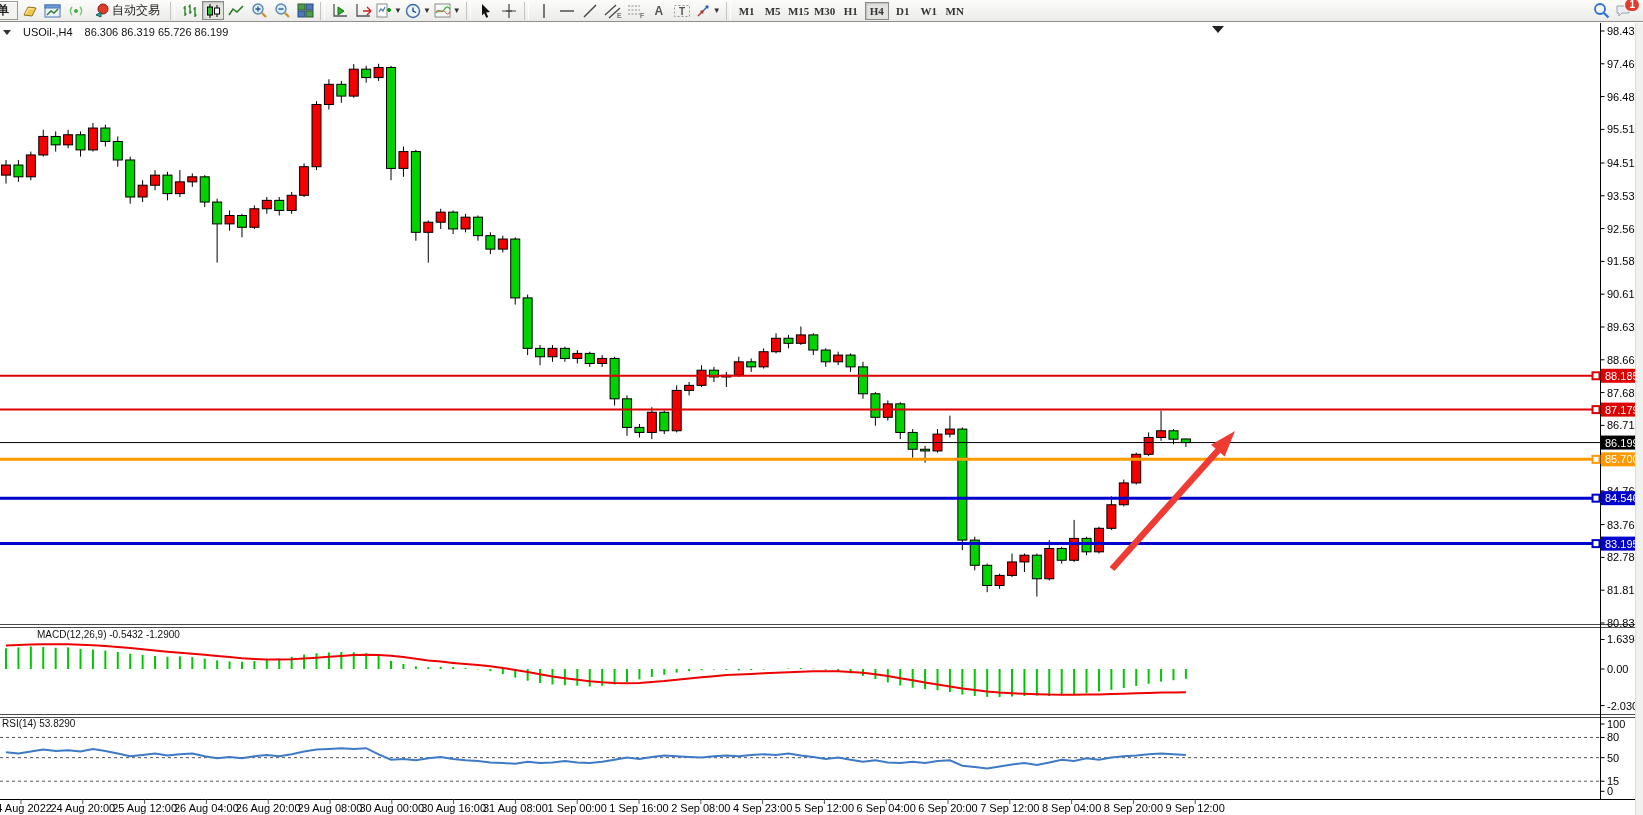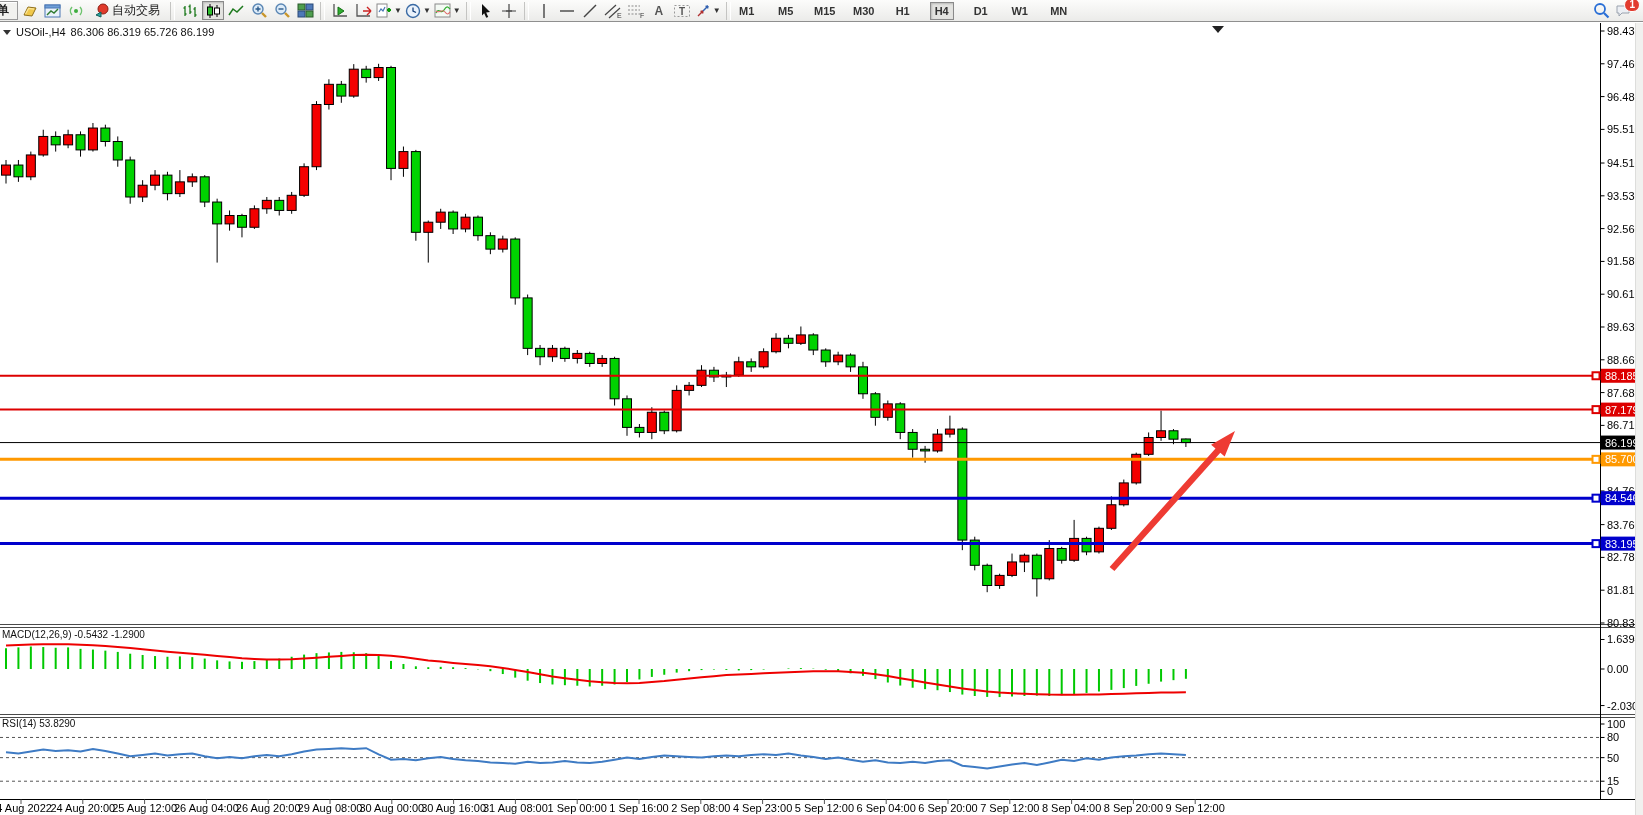--- a/index.html
+++ b/index.html
@@ -16,21 +16,21 @@
   .sep{width:3px;height:18px;border-left:1px solid #c4c4c2;border-right:1px solid #ffffff;margin:0 3px;}
   .caret{font-size:8px;color:#333;line-height:8px;}
   .tf{font-weight:bold;font-size:11px;color:#333;min-width:24px;height:18px;}
   .order-btn{margin-left:-26px;padding:0 8px;font-weight:bold;}
   .spacer{flex:1;}
   .badge{position:absolute;top:-4px;right:-6px;background:#e23b2e;color:#fff;border-radius:8px;
          font-size:10px;font-weight:bold;padding:0 4px;line-height:12px;border:1px solid #fff;}
   .chaticon{position:relative;}
   
   .chart-title{position:absolute;left:3px;top:26px;font-size:11px;color:#111;display:flex;
-               align-items:center;gap:5px;z-index:5;}
+               align-items:center;gap:12px;z-index:5;}
   .tri-down{width:0;height:0;border-left:4px solid transparent;border-right:4px solid transparent;
             border-top:5px solid #333;display:inline-block;}
   .ind-label{position:absolute;left:2px;font-size:10px;color:#111;z-index:5;white-space:nowrap;}
   .right-strip{position:absolute;top:23px;right:0;width:7px;height:792px;background:#f1f1ef;
                border-left:1px solid #dddddb;}
   svg text{font-family:"Liberation Sans",sans-serif;}
   .icon-svg{display:block;}
 </style>
 </head>
 <body>
@@ -206,21 +206,21 @@
       <svg class="icon-svg" width="16" height="16" viewBox="0 0 16 16">
         <path d="M3 13 L8 8 M8 8 L5.5 8.5 M8 8 L7.5 10.5" stroke="#b03030" stroke-width="1.4" fill="none"></path>
         <path d="M13 3 L8 8" stroke="#3060b0" stroke-width="1.4"></path>
         <path d="M13 3 L10.5 3.5 M13 3 L12.5 5.5" stroke="#3060b0" stroke-width="1.4"></path>
       </svg>
       <span class="caret">▼</span>
     </div>
 
     <div class="sep"></div>
 
-    <div id="tf-group" style="display:flex;gap:15px;">
+    <div id="tf-group" style="display:flex;gap:2px;font-family:Liberation Serif, serif;">
         <div class="tbtn tf">M1</div>
         <div class="tbtn tf">M5</div>
         <div class="tbtn tf">M15</div>
         <div class="tbtn tf">M30</div>
         <div class="tbtn tf">H1</div>
         <div class="tbtn tf pressed">H4</div>
         <div class="tbtn tf">D1</div>
         <div class="tbtn tf">W1</div>
         <div class="tbtn tf">MN</div>
       </div>
@@ -240,21 +240,21 @@
       <span class="badge">1</span>
     </div>
   </div>
 
   <div class="chart-title">
     <span class="tri-down"></span>
     <span>USOil-,H4</span>
     <span>86.306 86.319 65.726 86.199</span>
   </div>
 
-  <div class="ind-label" style="top:629px;">
+  <div class="ind-label" style="top:629px;margin-left:35px;">
     <span>MACD(12,26,9)</span>
     <span>-0.5432 -1.2900</span>
   </div>
   <div class="ind-label" style="top:718px;text-align:center;">
     <span>RSI(14)</span>
     <span>53.8290</span>
   </div>
 
   <svg id="chart-svg" width="1643" height="793" viewBox="0 23 1643 793" style="position:absolute;top:23px;left:0;">
       <line x1="6" y1="159.99406000000027" x2="6" y2="183.5392599999999" stroke="#000000" stroke-width="1"></line>

